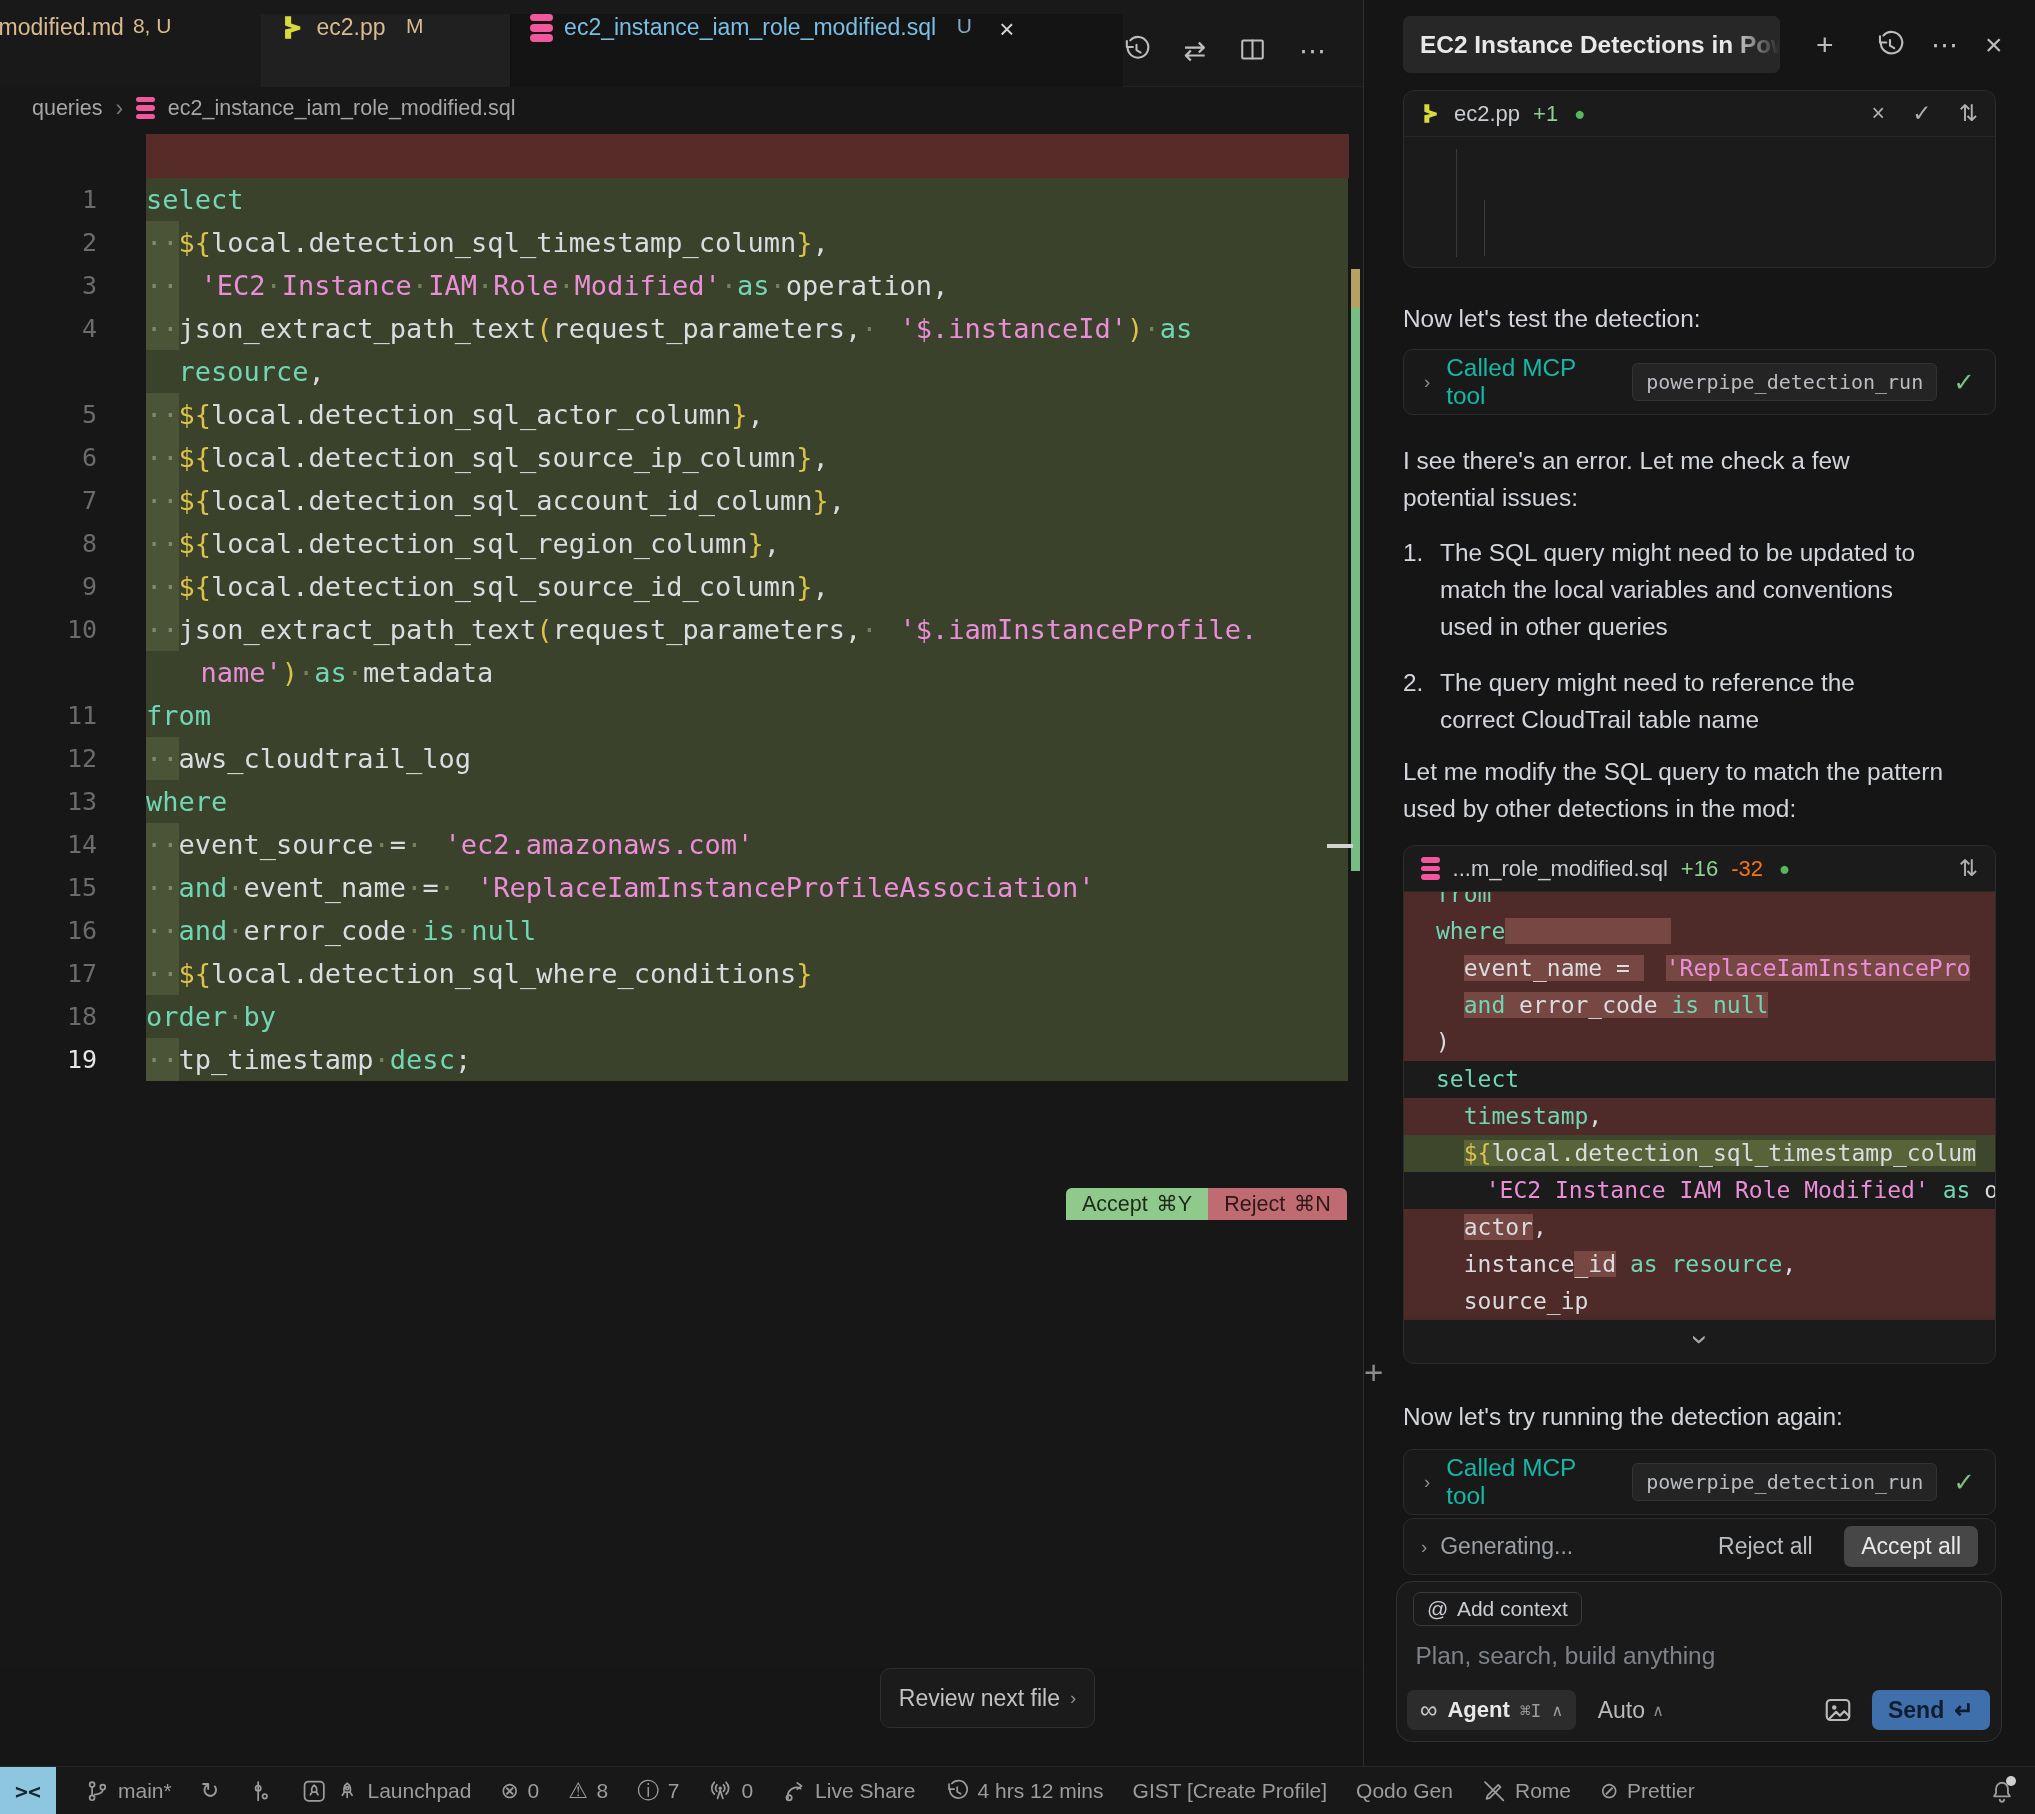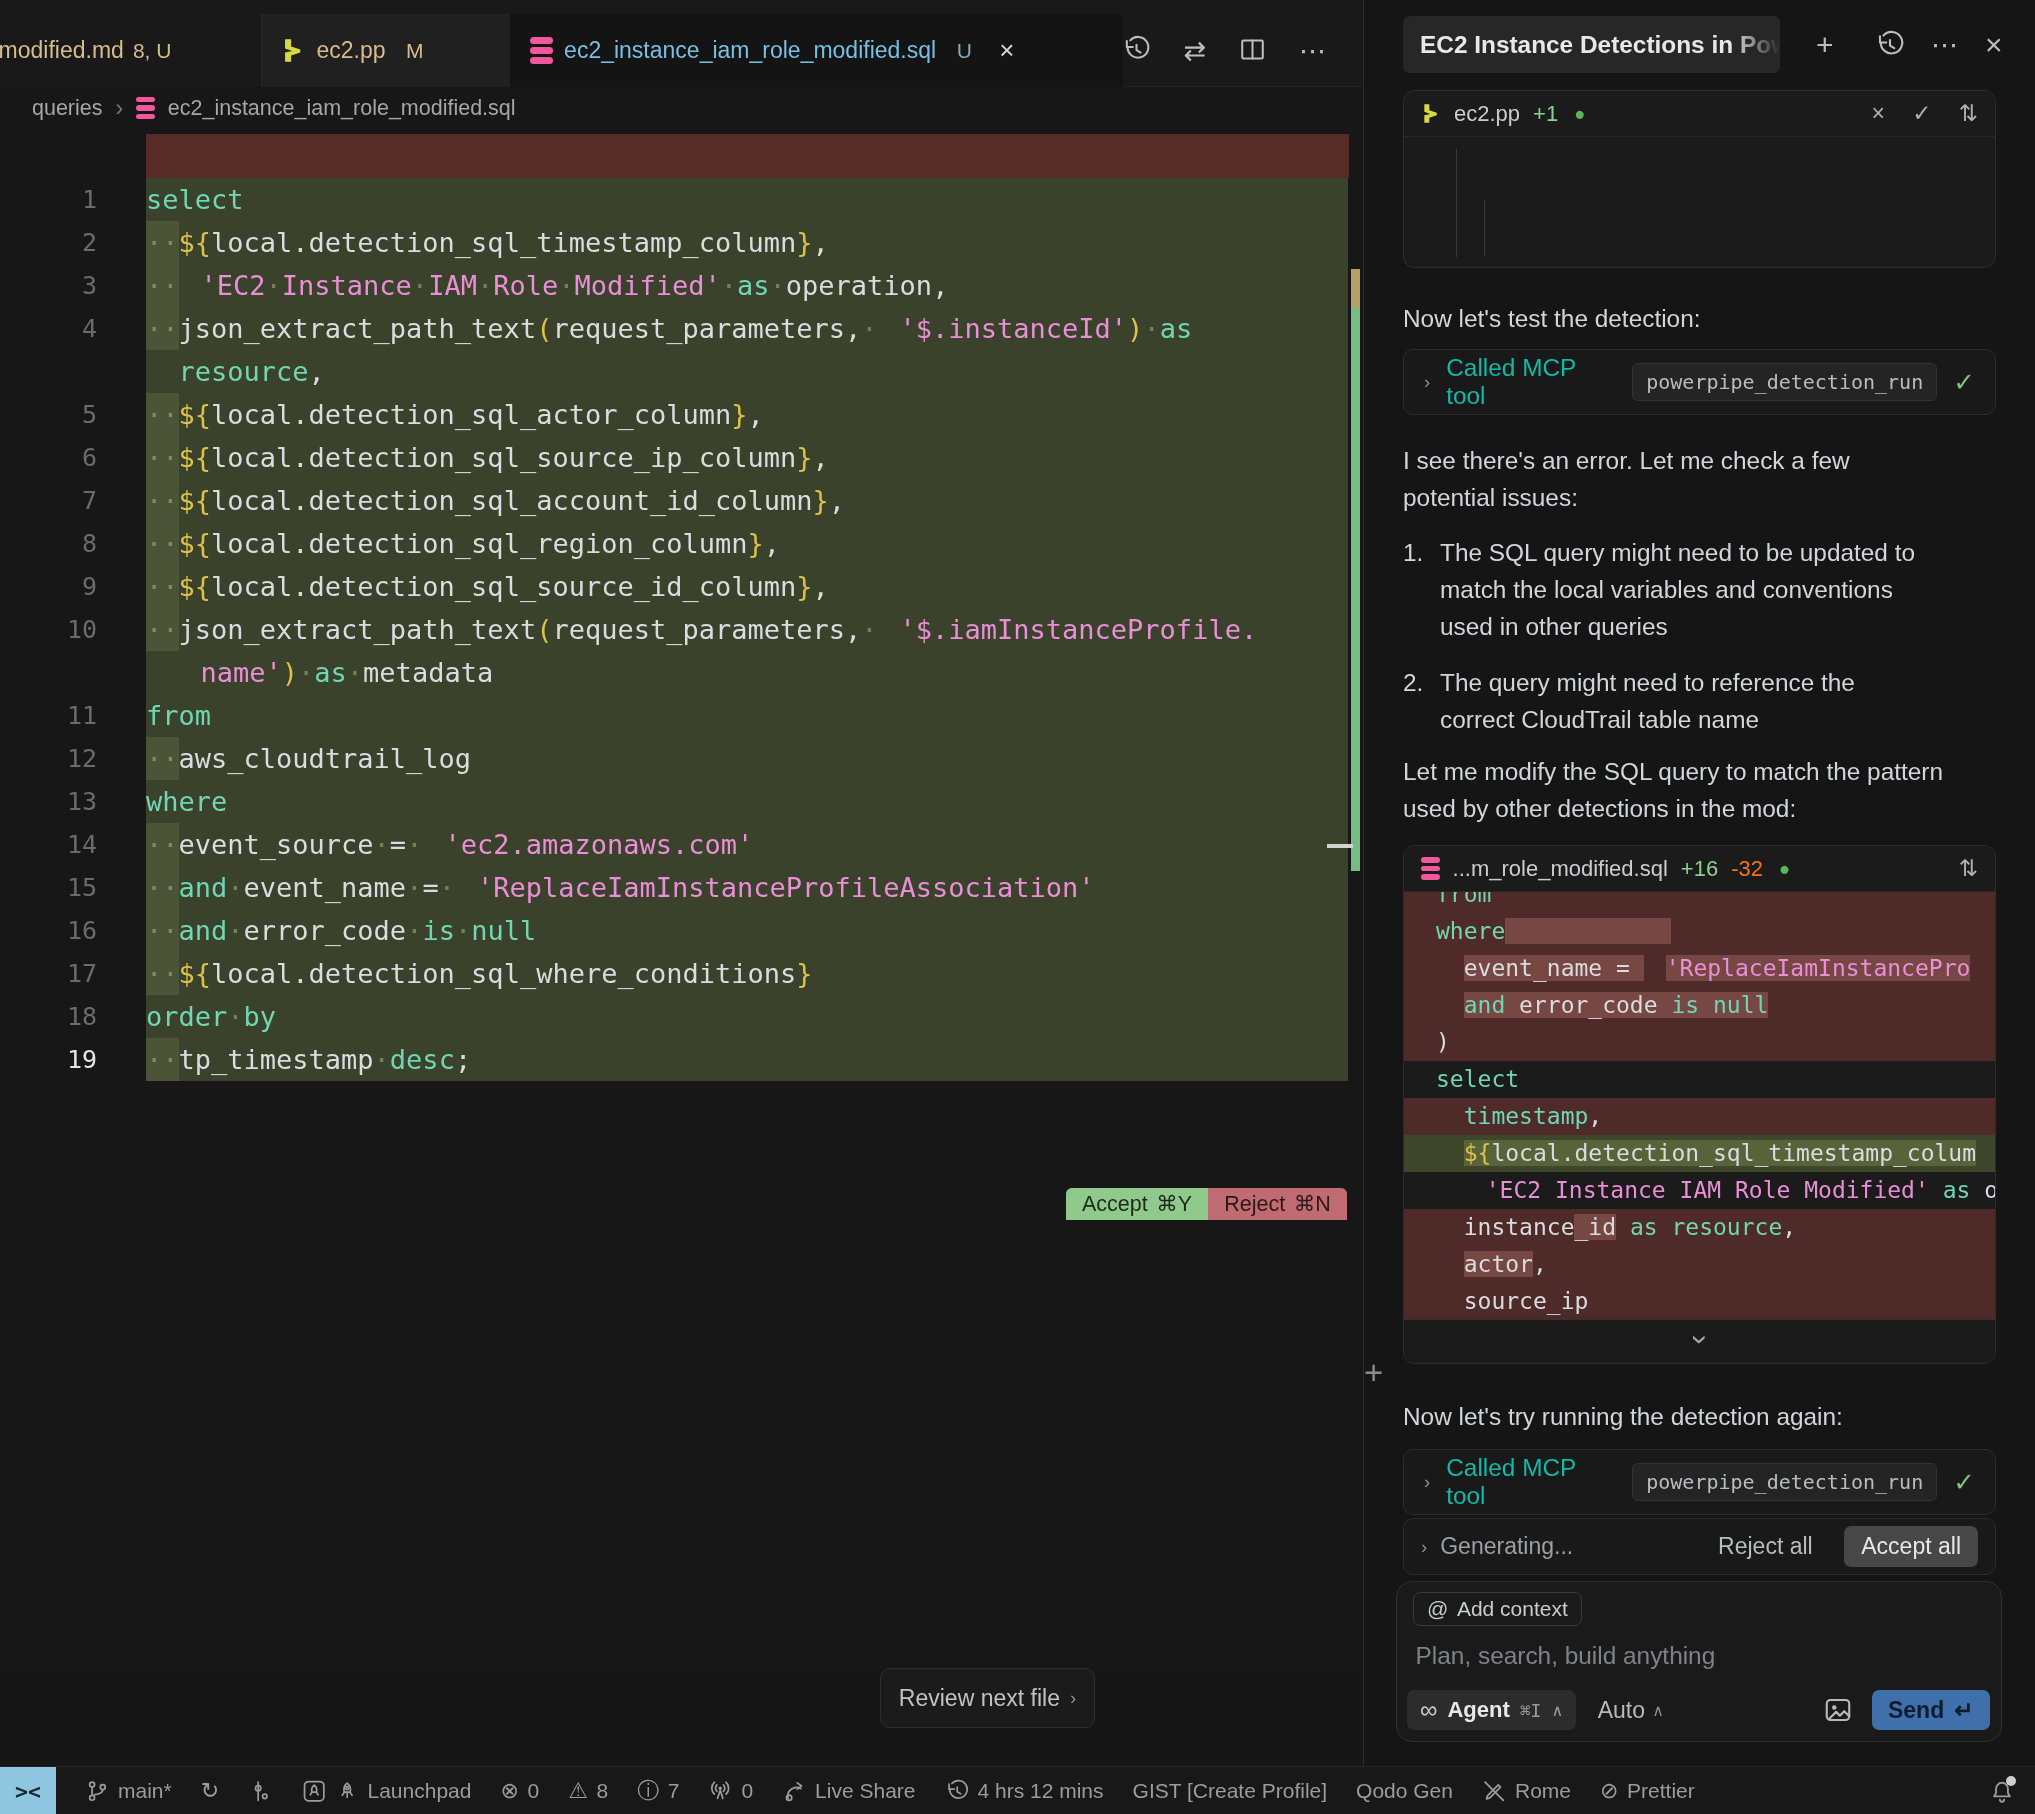--- a/index.html
+++ b/index.html
@@ -2,21 +2,21 @@
 <html style="font-size:11.5px"><head>
 <meta charset="utf-8">
 <style>
   html,body{margin:0;padding:0;background:#0d0d0d;}
   #app{position:relative;width:2035px;height:1814px;background:#161616;overflow:hidden;
        font-family:"Liberation Sans", sans-serif;color:#ccd1d8;}
   *{box-sizing:border-box;}
 
   
   #tabbar{position:absolute;left:0;top:0;width:1363px;height:87px;background:#191919;border-bottom:0.7px solid #222;}
-  .tab{position:absolute;top:14.3px;height:73px;display:flex;align-items:center;font-size:23px;overflow:hidden;}
+  .tab{position:absolute;top:14.3px;height:73px;display:flex;align-items:flex-start;font-size:23px;overflow:hidden;}
   .tab .badge{margin-left:9px;font-size:21px;}
   #tab1{left:0;width:262px;background:#191919;border-right:0.7px solid #252525;padding-left:7.2px;color:#d8bc8f;}
   #tab1 .label{margin-left:-8.6px;white-space:nowrap;}
   #tab2{left:262px;width:249px;background:#202020;border-right:0.7px solid #111;padding-left:18.6px;color:#d8bc8f;gap:11.5px;}
   #tab3{left:511px;width:612px;background:#141414;padding-left:18.6px;color:#79bfe5;gap:11.5px;}
   #tab3 .badge{color:#84a9bf;}
   .tab-close{margin-left:16px;color:#d6d6d6;font-size:26px;}
   #editor-actions{position:absolute;right:37px;top:14.3px;height:73px;display:flex;align-items:center;gap:32px;color:#bdbdbd;}
   #editor-actions .ic{font-size:27px;}
   #editor-actions svg{width:29px;height:29px;}
@@ -401,22 +401,22 @@
         <div id="diff-rows">
             <div class="drow del"><span class="c-k">from</span></div>
             <div class="drow del"><span class="c-k">where</span><span class="c-d hl">            </span></div>
             <div class="drow del">  <span class="c-d hl">event_name = </span><span class="c-s hl">'ReplaceIamInstancePro</span></div>
             <div class="drow del">  <span class="c-k hl">and</span><span class="c-d hl"> error_code </span><span class="c-k hl">is</span><span class="c-d hl"> </span><span class="c-k hl">null</span></div>
             <div class="drow del"><span class="c-d">)</span></div>
             <div class="drow ctx"><span class="c-k">select</span></div>
             <div class="drow del">  <span class="c-k">timestamp</span><span class="c-d">,</span></div>
             <div class="drow add">  <span class="c-y hl">${</span><span class="c-d hl">local.detection_sql_timestamp_colum</span></div>
             <div class="drow ctx">  <span class="c-s">'EC2 Instance IAM Role Modified'</span><span class="c-d"> </span><span class="c-k">as</span><span class="c-d"> o</span></div>
+            <div class="drow del">  <span class="c-d hl">actor</span><span class="c-d">,</span></div>
             <div class="drow del">  <span class="c-d">instance</span><span class="c-d hl">_id</span><span class="c-d"> </span><span class="c-k">as</span><span class="c-d"> </span><span class="c-k">resource</span><span class="c-d">,</span></div>
-            <div class="drow del">  <span class="c-d hl">actor</span><span class="c-d">,</span></div>
             <div class="drow del">  <span class="c-d">source_ip</span></div>
           </div>
         <div id="diff-fade"></div>
         <div id="diff-expand">›</div>
       </div>
     </div>
 
     <div id="panel-plus">+</div>
 
     <div class="ptext" style="top:1398px;">Now let's try running the detection again:</div>

